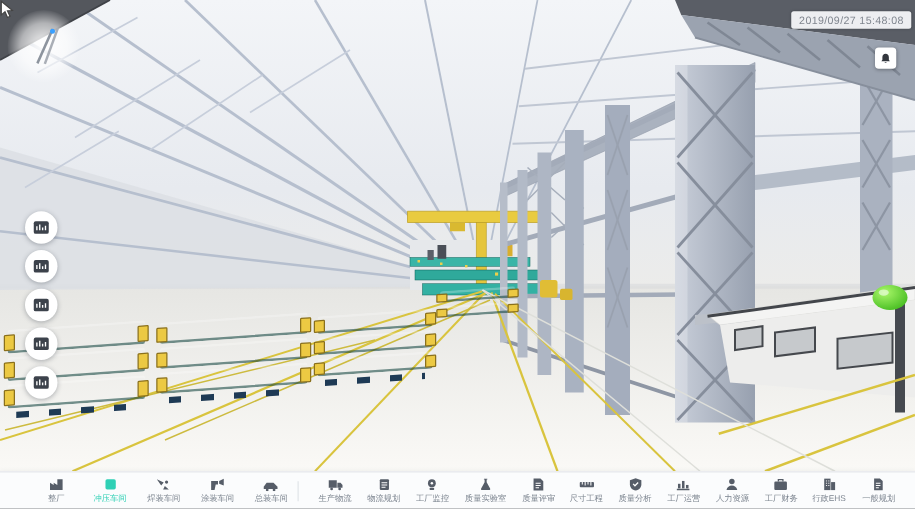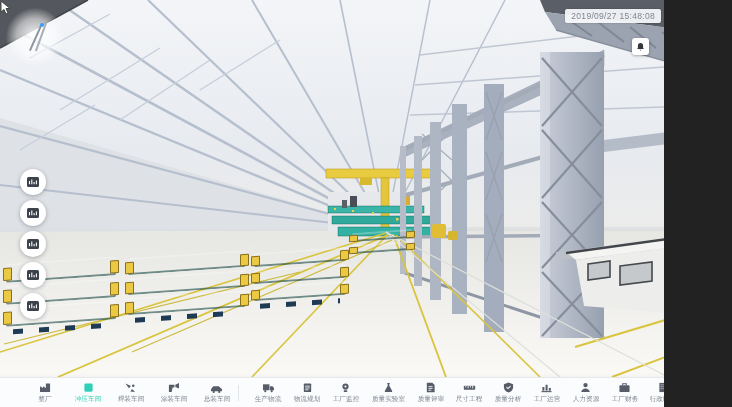--- a/index.html
+++ b/index.html
@@ -1,17 +1,17 @@
 <!DOCTYPE html>
 <html><head>
 <meta charset="utf-8">
 <style>
   html,body{margin:0;padding:0;background:#222;}
   *{box-sizing:border-box;}
-  .stage{position:relative;width:664px;height:407px;overflow:hidden;
+  .stage{position:relative;width:732px;height:407px;overflow:hidden;
     font-family:"Liberation Sans",sans-serif;background:#e9ecf0;}
   
   .scene{position:absolute;left:0;top:0;width:732px;height:377px;overflow:hidden;
     background:linear-gradient(180deg,#f3f5f8 0%,#e7eaef 40%,#ececea 62%,#f8f7f4 100%);}
   .scene svg{position:absolute;left:0;top:0;}
   .glow{position:absolute;left:6px;top:8px;width:58px;height:58px;border-radius:50%;
     background:radial-gradient(circle,rgba(255,255,255,.95) 0%,rgba(255,255,255,.55) 45%,rgba(255,255,255,0) 72%);}
   .needle{position:absolute;width:2px;height:30px;background:#8d949e;left:29px;top:14px;transform:rotate(24deg);}
   .needle.n2{left:34px;background:#a9aeb6;transform:rotate(20deg);}
   .needle-dot{position:absolute;left:34px;top:15px;width:4px;height:4px;border-radius:50%;background:#3aa0ff;}

